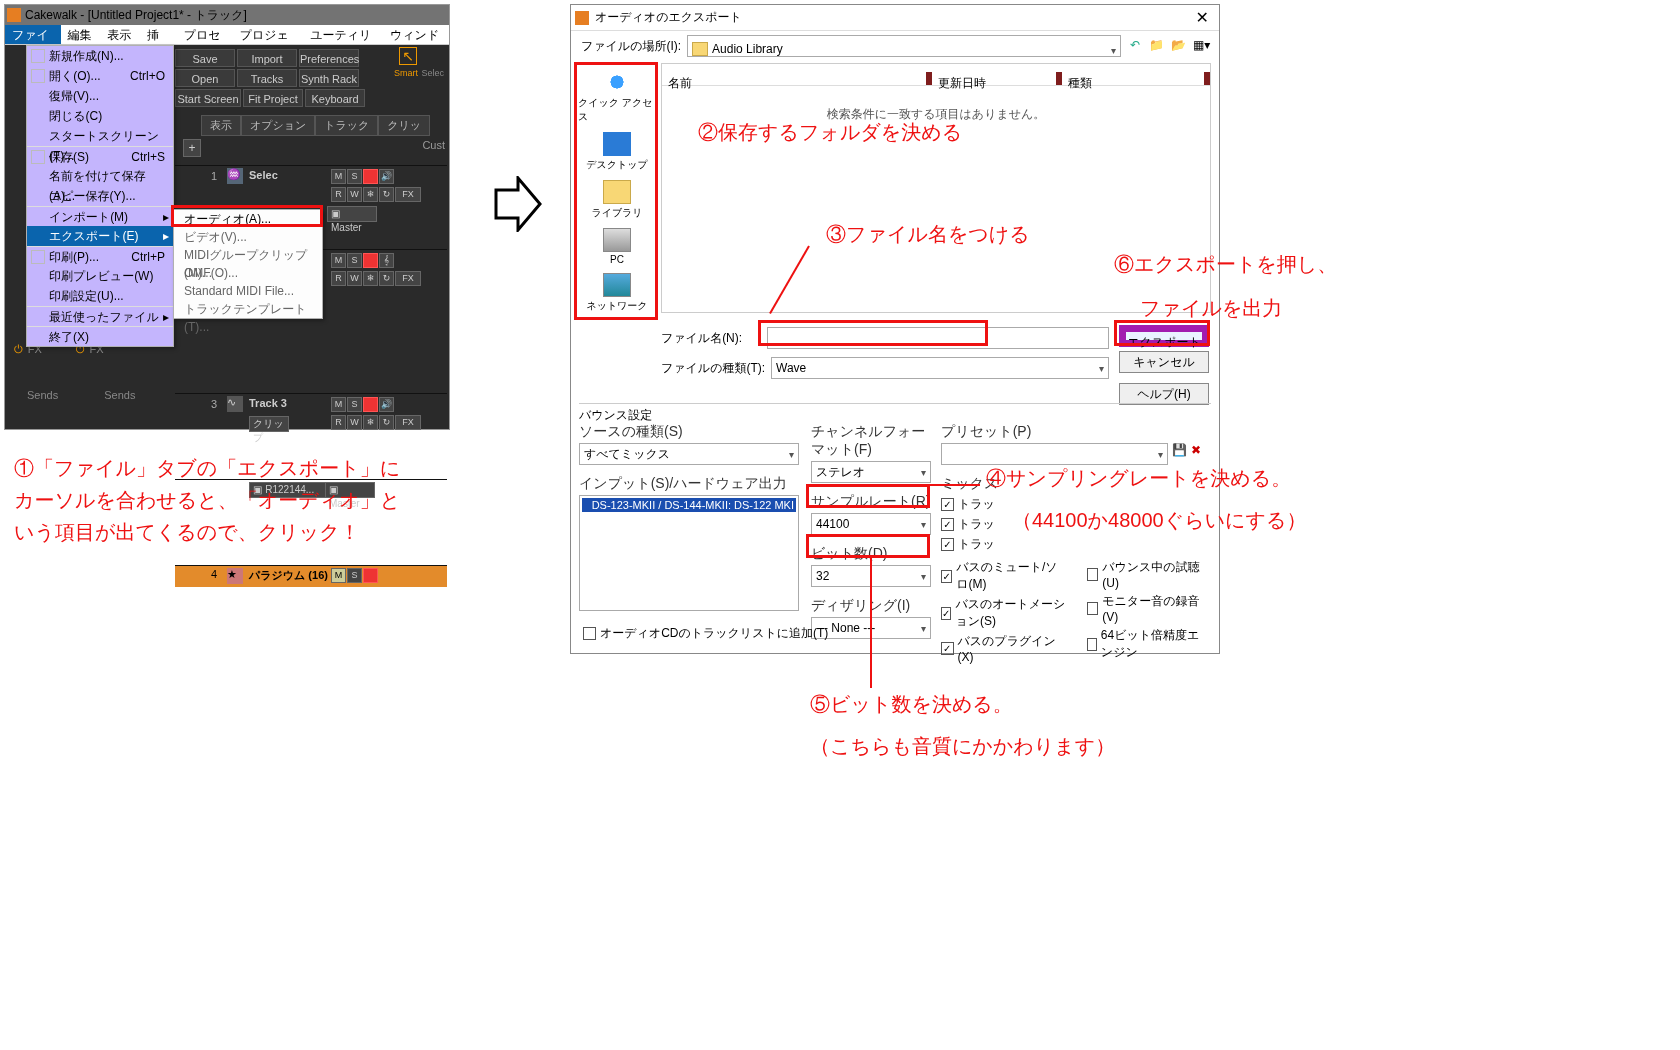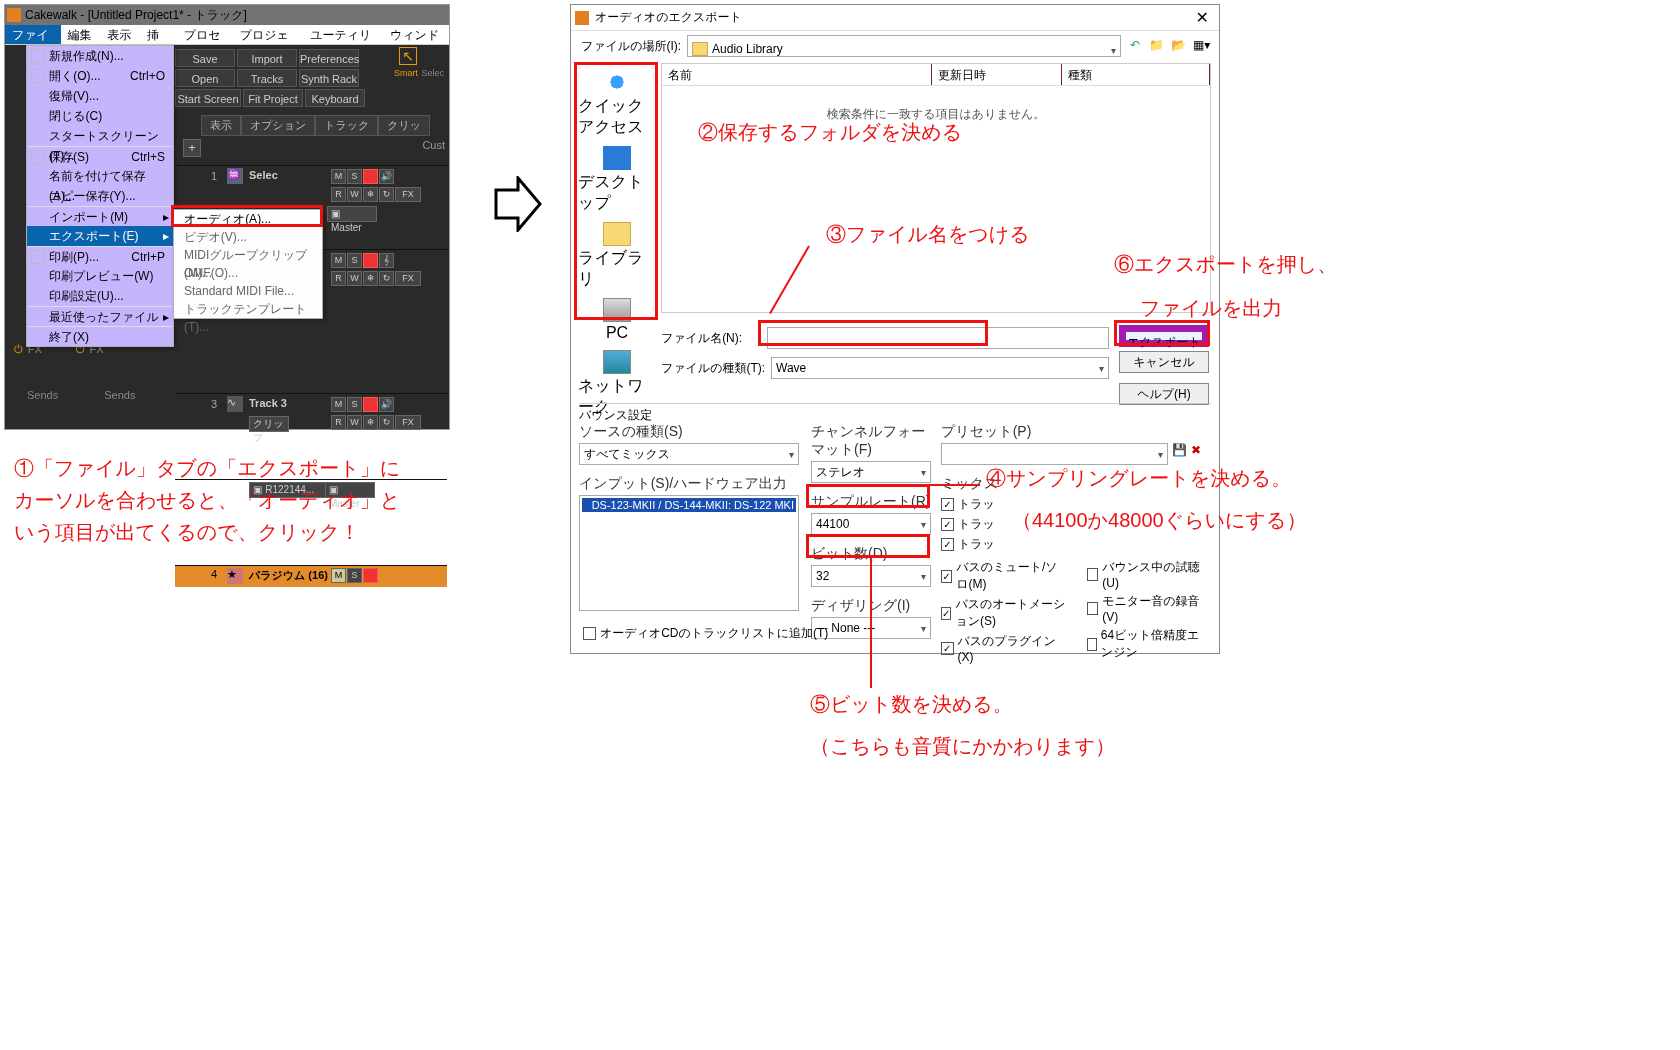--- a/index.html
+++ b/index.html
@@ -54,31 +54,31 @@
   .ex-title .ico { width: 14px; height: 14px; background: #e67e22; margin-right: 6px; }
   .ex-title .xx { margin-left: auto; padding: 0 10px; font-size: 16px; }
   .ex-row { display: flex; align-items: center; padding: 4px 10px; gap: 6px; }
   .ex-row label { min-width: 80px; text-align: right; font-size: 12px; }
   .combo-folder { flex: 1; height: 22px; border: 1px solid #aaa; display: flex; align-items: flex-end; padding: 0 4px; background: #fff; }
   .combo-folder .fico { width: 16px; height: 14px; background: #f8d775; border: 1px solid #caa94a; margin-right: 4px; }
   .combo-folder .dd { margin-left: auto; font-size: 10px; color: #555; }
   .small-ico { width: 16px; height: 16px; display: inline-block; text-align: center; }
 
   .places { position: absolute; left: 6px; top: 58px; width: 80px; height: 255px; display: flex; flex-direction: column; align-items: center; gap: 8px; padding-top: 6px; border: 1px solid transparent; }
-  .places .p { display: flex; flex-direction: column; align-items: center; font-size: 16px; gap: 2px; }
+  .places .p { display: flex; flex-direction: column; align-items: center; font-size: 10px; gap: 2px; }
   .places .p .pi { width: 28px; height: 24px; }
   .pi-star { background: radial-gradient(circle,#3aa0ff 35%,transparent 36%); }
   .pi-desk { background: #2a7bd6; }
   .pi-lib { background: #f8d775; border: 1px solid #caa94a; }
   .pi-pc { background: linear-gradient(#ddd,#999); border: 1px solid #888; }
   .pi-net { background: linear-gradient(#5ad,#289); border: 1px solid #888; }
 
   .file-list { position: absolute; left: 90px; top: 58px; right: 8px; height: 250px; border: 1px solid #ccc; }
   .file-list .hdr { height: 22px; display: flex; border-bottom: 1px solid #ddd; font-size: 12px; }
-  .file-list .hdr .col { border-right: 1px solid #7f1d1d; padding: 3px 6px; }
+  .file-list .hdr .col { border-right: 6px solid #7f1d1d; padding: 3px 6px; margin-top: 8px; }
   .file-list .empty { text-align: center; color: #555; padding-top: 20px; font-size: 12px; }
 
   .fn-row, .ft-row { position: absolute; left: 90px; right: 8px; height: 30px; display: flex; align-items: center; gap: 6px; }
   .fn-row { top: 318px; }
   .ft-row { top: 348px; }
   .fn-row label, .ft-row label { min-width: 100px; font-size: 12px; }
   .txt-in, .sel-in { height: 22px; border: 1px solid #aaa; background: #fff; padding: 0 4px; font-size: 12px; }
   .txt-in { flex: 1; }
   .sel-in { flex: 1; display: flex; align-items: center; }
   .sel-in .dd { margin-left: auto; font-size: 10px; color: #555; }

